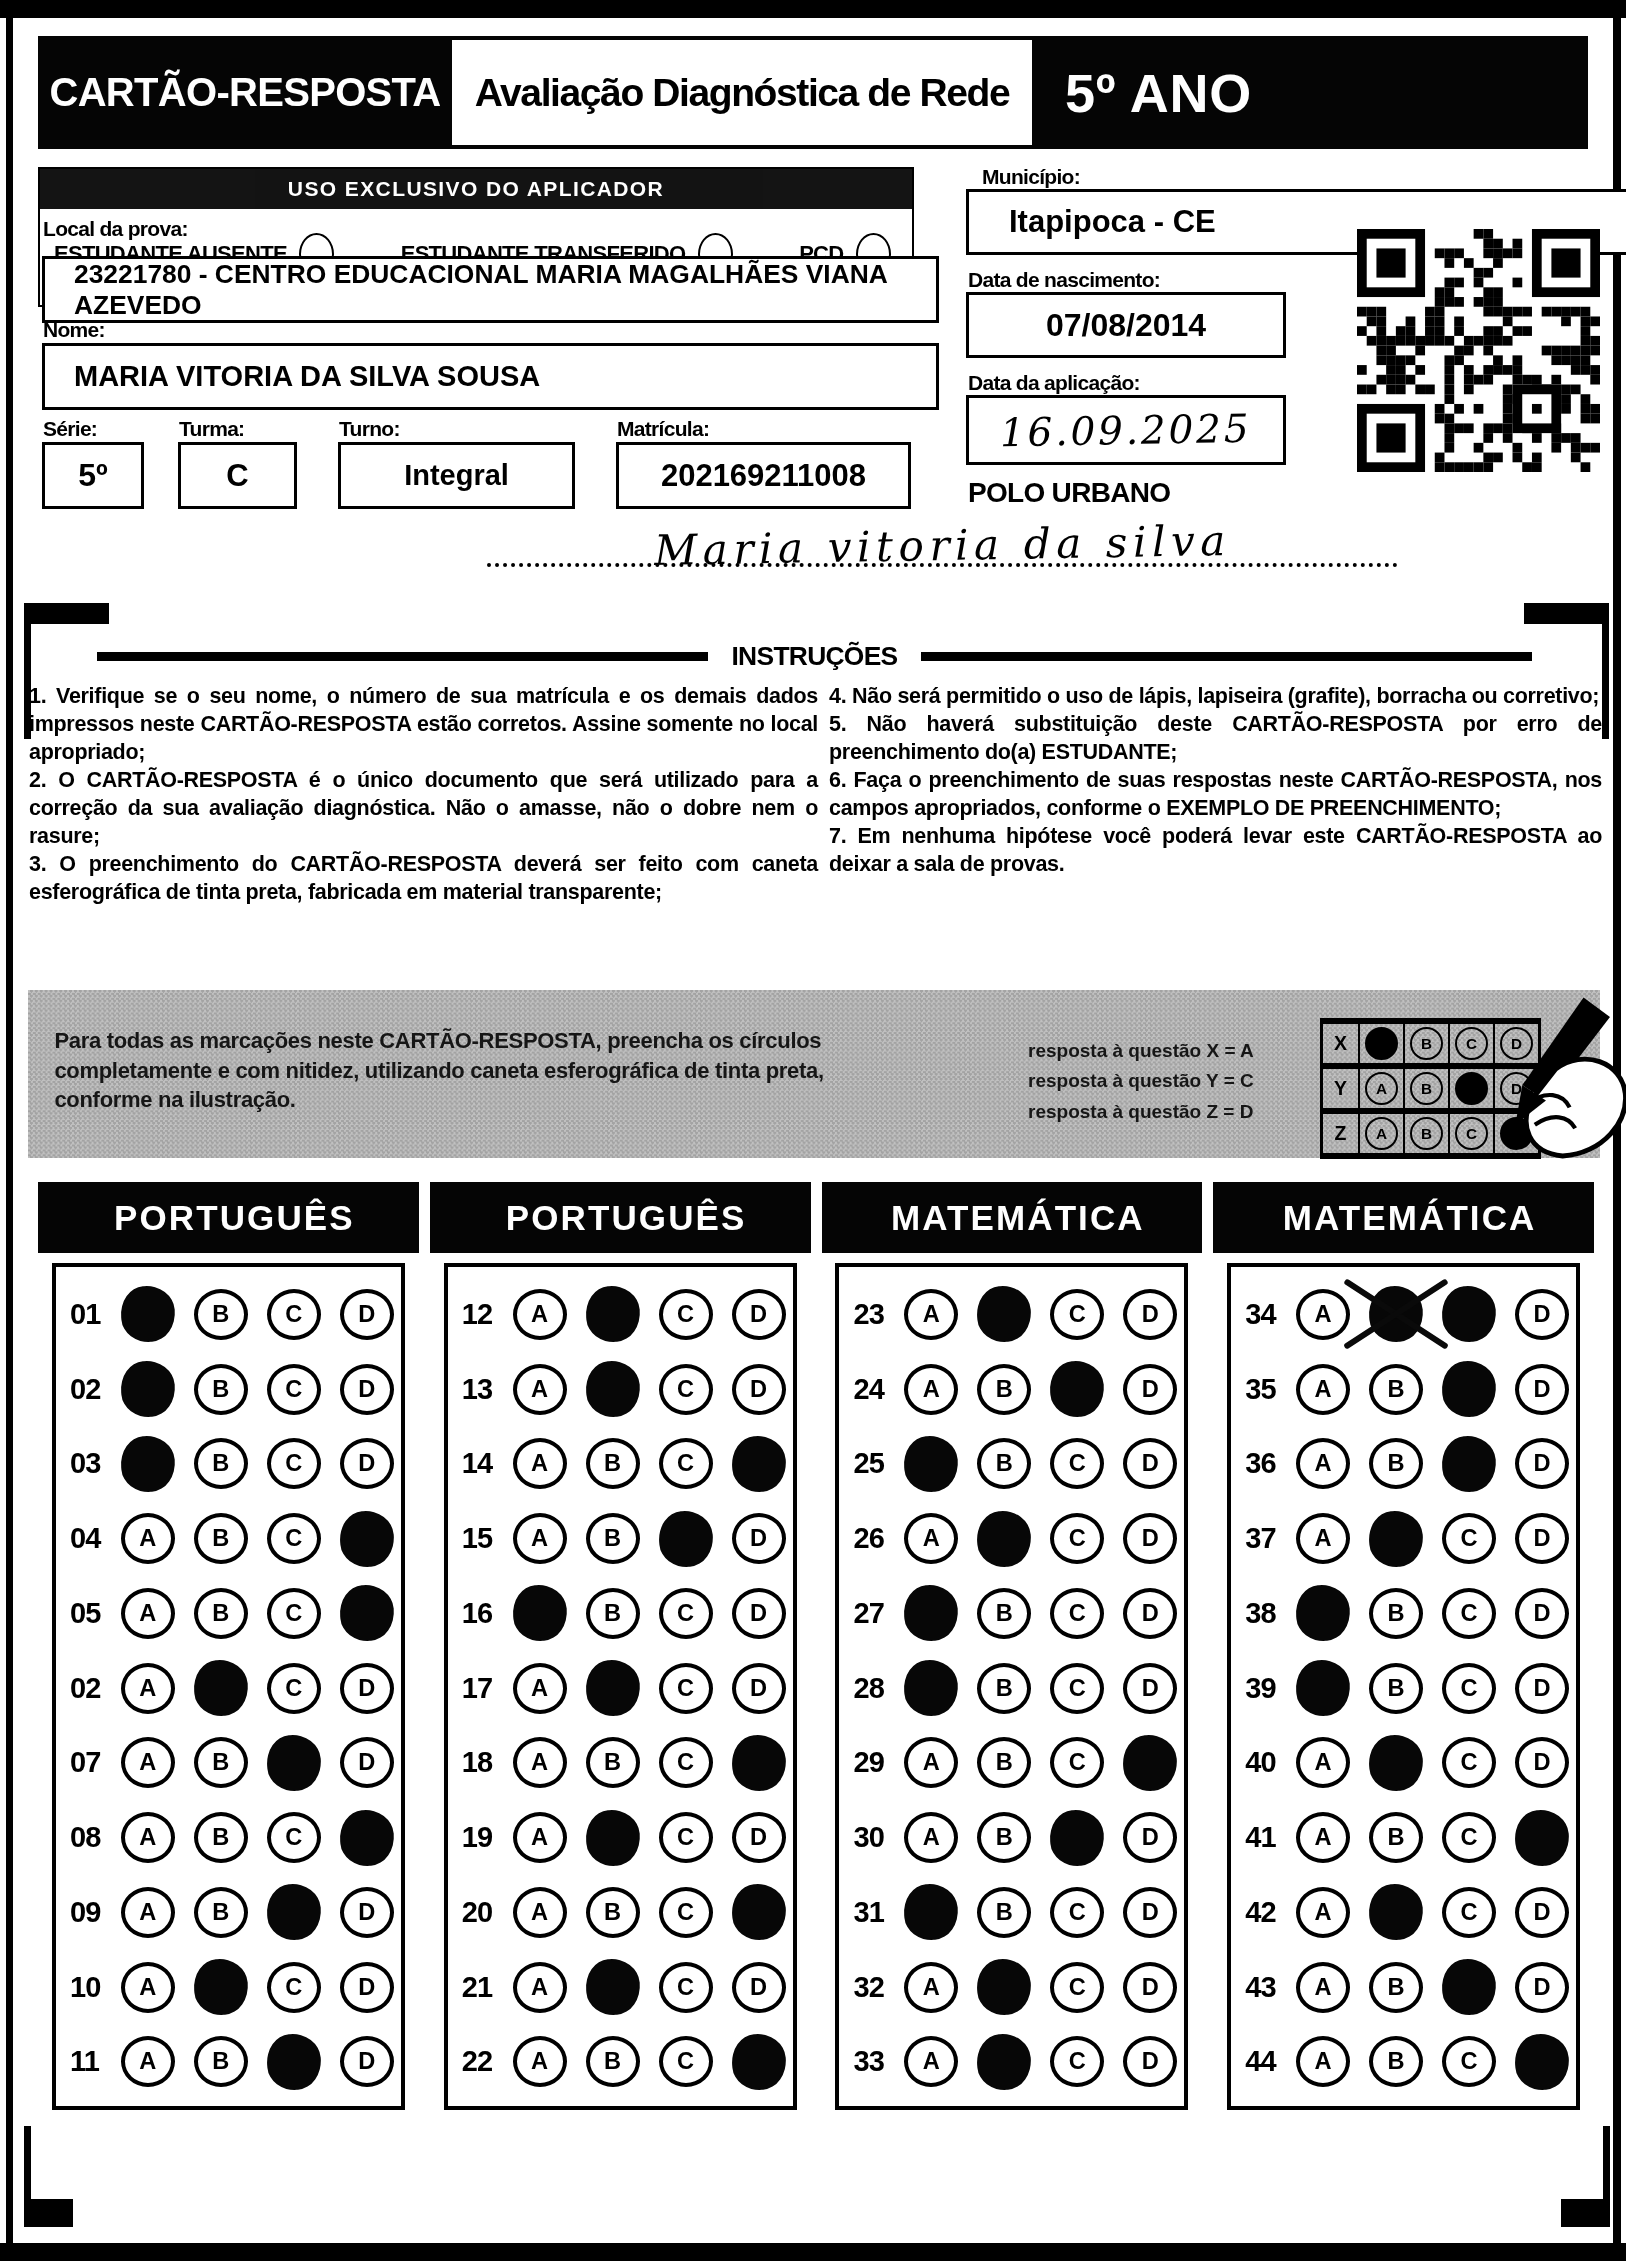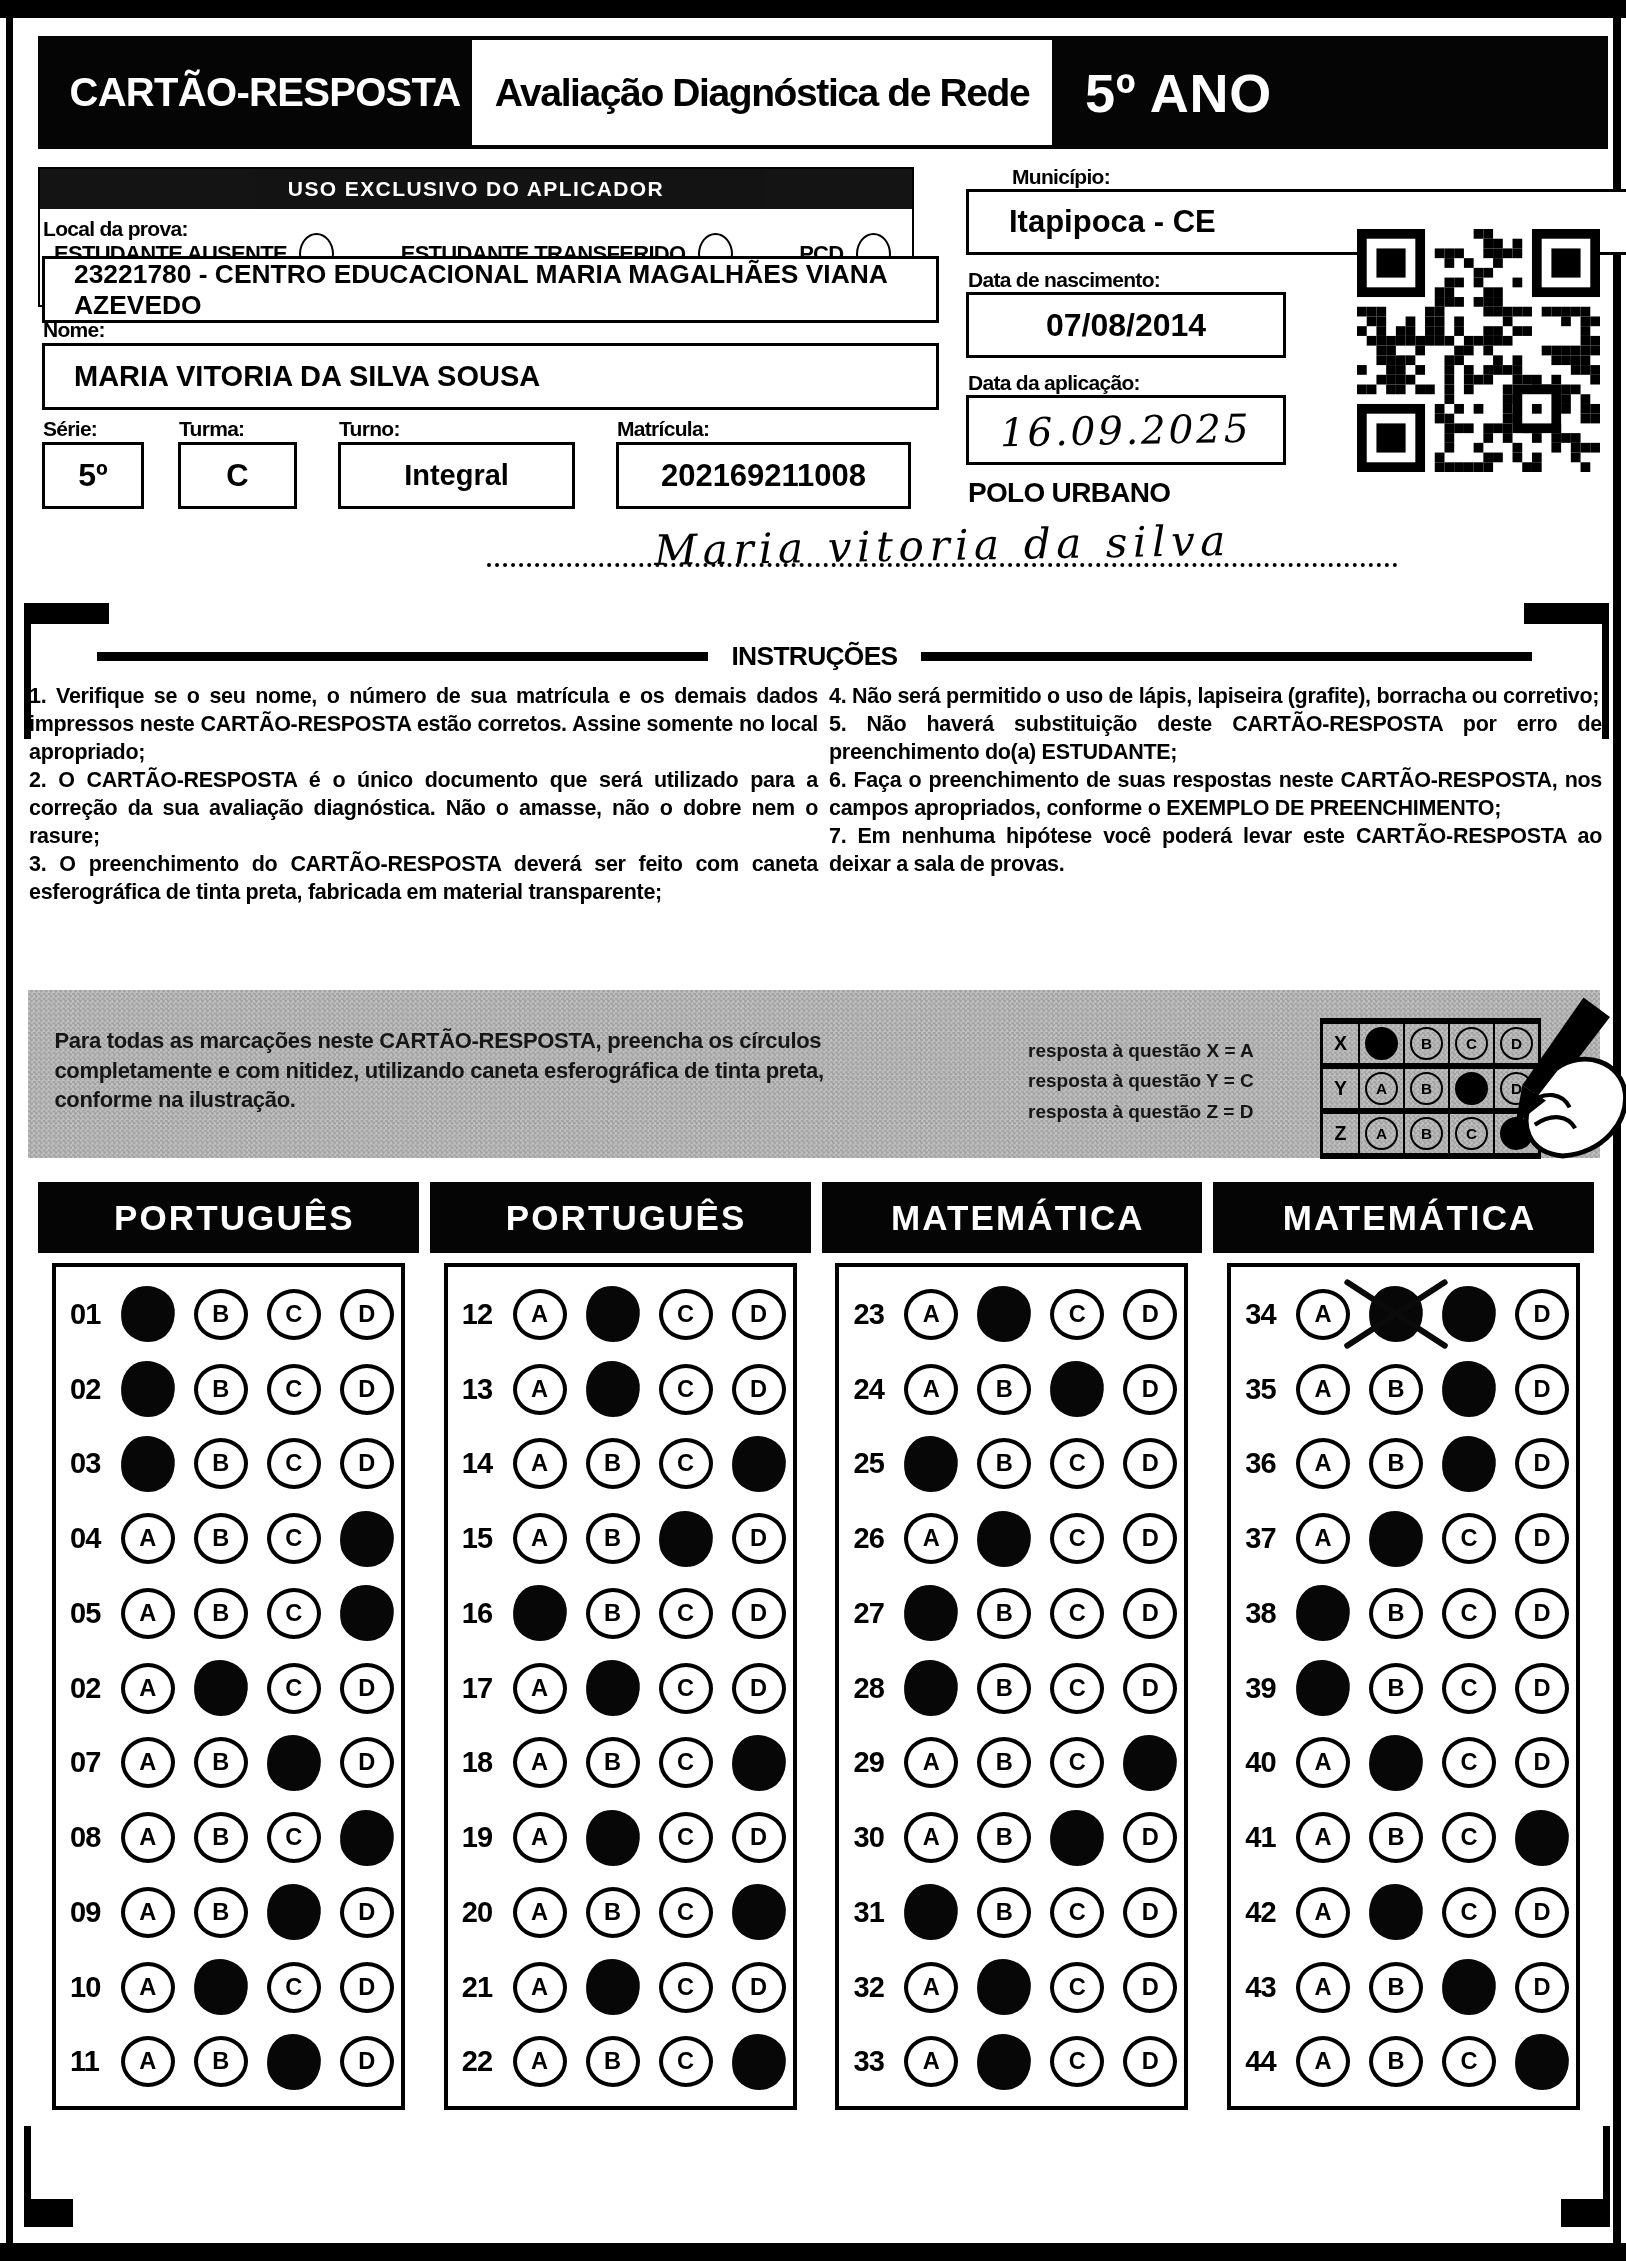--- a/index.html
+++ b/index.html
@@ -5,21 +5,21 @@
   html,body{margin:0;padding:0;background:#e8e8e8;}
   .page{position:relative;width:1627px;height:2261px;background:#ffffff;
         font-family:"Liberation Sans",sans-serif;color:#000;overflow:hidden;}
   
   .topbar{position:absolute;left:0;top:0;width:1627px;height:18px;background:#000;}
   .botbar{position:absolute;left:0;top:2243px;width:1627px;height:18px;background:#000;}
   .sideL{position:absolute;left:5.6px;top:18px;width:7.6px;height:2225px;background:#000;}
   .sideR{position:absolute;left:1613px;top:18px;width:7.6px;height:2225px;background:#000;}
 
   
-  .header{position:absolute;left:38px;top:36px;width:1550px;height:113px;background:#050505;display:flex;align-items:stretch;padding-left:20px;}
+  .header{position:absolute;left:38px;top:36px;width:1550px;height:113px;background:#050505;display:flex;align-items:stretch;}
   .h-left{width:414px;display:flex;align-items:center;justify-content:center;color:#fff;font-size:40px;font-weight:bold;letter-spacing:-0.7px;}
   .h-center{width:580px;margin:4.2px 0;background:#fff;display:flex;align-items:center;justify-content:center;font-size:39px;font-weight:bold;letter-spacing:-1.4px;}
   .h-right{flex:1;display:flex;align-items:center;color:#fff;font-size:54px;font-weight:bold;padding-left:33px;letter-spacing:0.7px;}
 
   
   .apl{position:absolute;left:38px;top:167px;width:872px;height:136px;border:2.8px solid #000;}
   .apl-title{height:40px;background:#000;color:#fff;display:flex;align-items:center;justify-content:center;font-size:21px;font-weight:bold;letter-spacing:1.4px;opacity:.92;}
   .apl-opts{height:90px;display:flex;align-items:center;justify-content:space-between;padding:0 21px 0 14px;}
   .apl-opt{display:flex;align-items:center;gap:12.5px;font-size:22px;font-weight:bold;letter-spacing:-0.7px;}
   .apl-circle{width:31px;height:38px;border:2.8px solid #000;border-radius:50%;}
@@ -117,21 +117,21 @@
           <span>ESTUDANTE TRANSFERIDO</span>
           <span class="apl-circle"></span>
         </div>
         <div class="apl-opt">
           <span>PCD</span>
           <span class="apl-circle"></span>
         </div>
       </div>
   </div>
 
-  <div class="flabel" style="left:1012px;top:165px;">Município:</div>
+  <div class="flabel" style="left:982px;top:165px;">Município:</div>
   <div class="fbox" style="left:966px;top:189px;width:619px;height:60px;padding-left:40px;font-size:31px;font-weight:bold;">Itapipoca - CE</div>
 
   <div class="flabel" style="left:968px;top:268px;">Data de nascimento:</div>
   <div class="fbox center" style="left:966px;top:292px;width:314px;height:60px;font-size:32px;font-weight:bold;">07/08/2014</div>
 
   <div class="flabel" style="left:968px;top:371px;">Data da aplicação:</div>
   <div class="fbox center" style="left:966px;top:395px;width:314px;height:64px;">
     <span class="sigtext" style="font-size:39px;letter-spacing:2.8px;transform:rotate(-1deg);">16.09.2025</span>
   </div>
 

